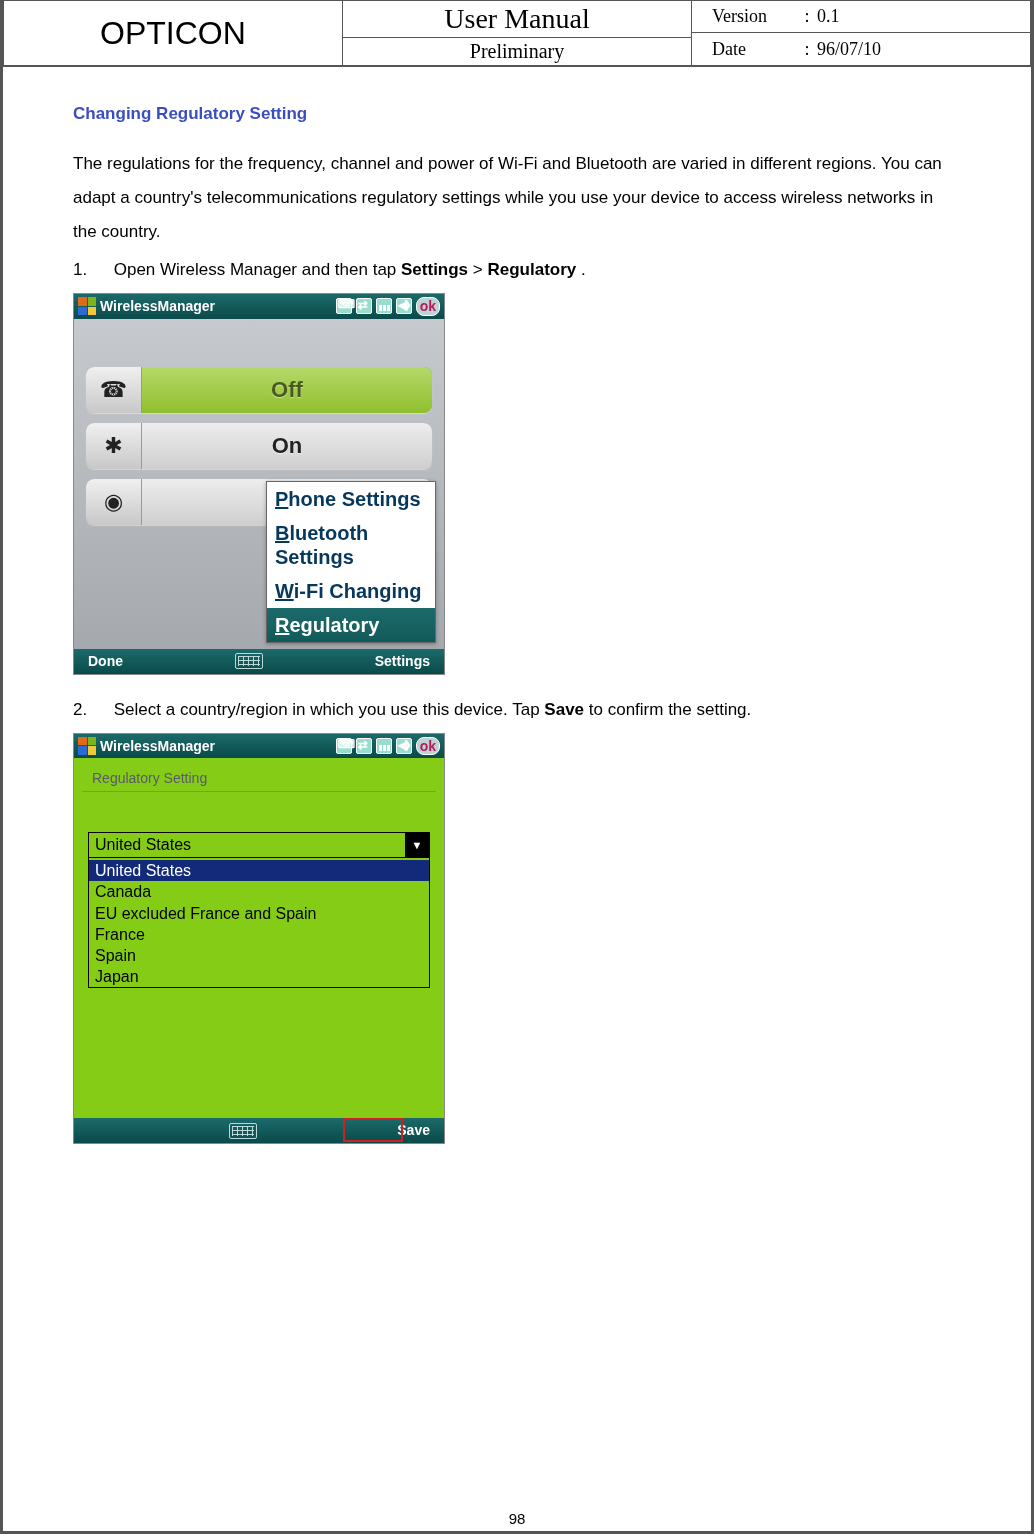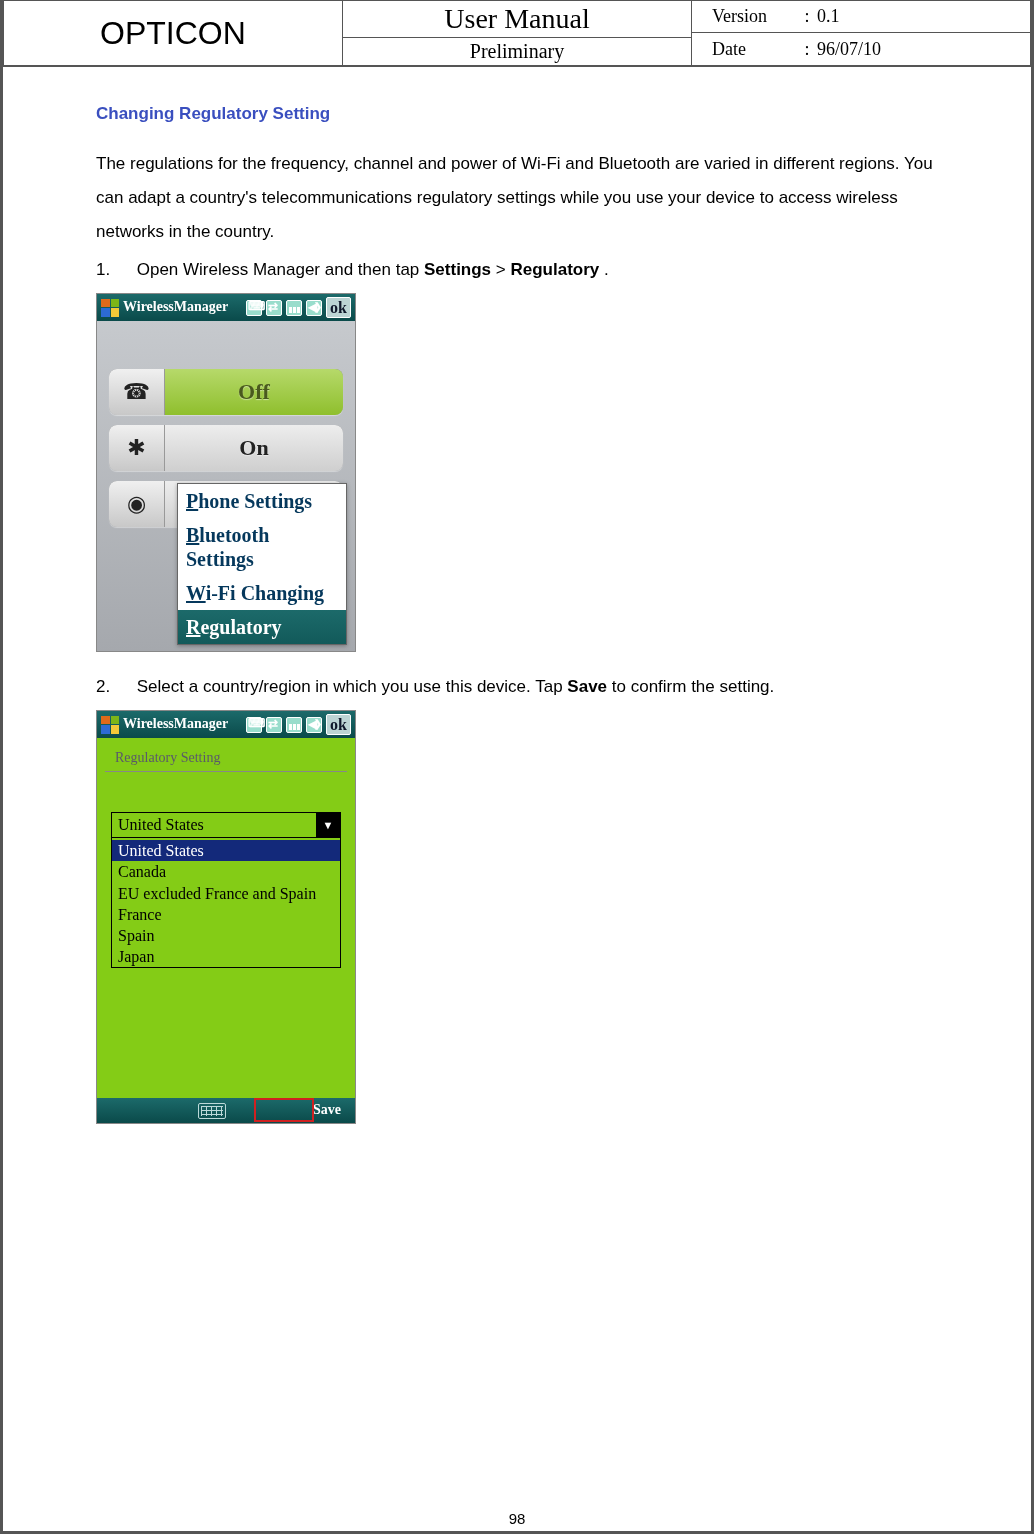--- a/index.html
+++ b/index.html
@@ -58,41 +58,41 @@
     padding: 0;
   }
   .hdr-right-row {
     display: flex;
     padding: 2px 10px;
   }
   .hdr-label { width: 85px; }
   .hdr-colon { width: 20px; text-align:center; }
   .hdr-value { flex: 1; text-align: left; }
   .content {
-    padding: 30px 70px 0 93px;
+    padding: 30px 70px 0 70px;
     font-size: 17px;
     line-height: 2.0;
   }
   .section-title {
     color: #3a4fbf;
     font-weight: bold;
     font-family: Tahoma, Verdana, sans-serif;
     margin-bottom: 6px;
   }
   .para { margin-bottom: 4px; margin-top: 16px; }
   .step-line { margin: 0 0 6px 0; }
   .step-num { display:inline-block; width: 36px; }
   .strong { font-weight: bold; }
 
   
   .shot {
-    width: 260px;
+    width: 372px;
     border: 1px solid #888;
     margin: 4px 18px 18px 0;
-    font-family: Liberation Serif, serif;
+    font-family: Liberation Sans, sans-serif;
     font-size: 14px;
     line-height: 1.2;
   }
   .titlebar {
     background: linear-gradient(#1c6a6a, #0a4a4a);
     color: #fff;
     display: flex;
     align-items: center;
     padding: 3px 4px;
     gap: 4px;
@@ -109,22 +109,22 @@
   .winicon span:nth-child(4){background:#f2c838;}
   .tb-title { flex:0 0 auto; }
   .tb-icons { margin-left:auto; display:flex; gap:4px; align-items:center; }
   .tb-ico { width:16px; height:16px; background:#9dc; border:1px solid #fff; border-radius:2px; position:relative; }
   .tb-ico.sig::before { content:""; position:absolute; bottom:2px; left:2px; width:3px; height:6px; background:#fff; box-shadow:4px 0 0 #fff, 8px 0 0 #fff; }
   .tb-ico.vol::before { content:"◀"; color:#fff; position:absolute; left:1px; top:-1px; font-size:12px; }
   .tb-ico.vol::after { content:"❯"; color:#fff; position:absolute; right:-1px; top:0; font-size:10px; }
   .tb-ico.kb::before { content:"⌨"; color:#fff; font-size:12px; position:absolute; left:1px; top:-2px;}
   .tb-ico.net::before { content:"⇄"; color:#fff; font-size:12px; position:absolute; left:1px; top:-1px;}
   .tb-ok {
-    background:#bcd4d4; color:#0f172a; font-weight:bold;
-    padding:0 3px; border:1px solid #fff; border-radius:2px; font-size:16px;
+    background:#bcd4d4; color:#be185d; font-weight:bold;
+    padding:0 3px; border:1px solid #fff; border-radius:8px; font-size:14px;
   }
   .shot1-body {
     height: 330px;
     background: linear-gradient(#c6c9cd, #a5a8ad);
     position: relative;
     padding-top: 48px;
   }
   .toggle-row {
     display:flex; align-items:center;
     margin: 0 12px 10px 12px;
@@ -325,20 +325,25 @@
             <span class="u">B</span><span>luetooth Settings</span>
           </div>
           <div class="popup-item">
             <span class="u">W</span><span>i-Fi Changing</span>
           </div>
           <div class="popup-item popup-sel">
             <span class="u">R</span><span>egulatory</span>
           </div>
         </div>
       </div>
+      <div class="bottombar">
+        <span>Done</span>
+        <span class="bb-mid"></span>
+        <span>Settings</span>
+      </div>
     </div>
 
     <div class="step-line">
       <span class="step-num">2.</span>
       <span>Select a country/region in which you use this device. Tap </span>
       <span class="strong">Save</span>
       <span> to confirm the setting.</span>
     </div>
 
     <div class="shot">

